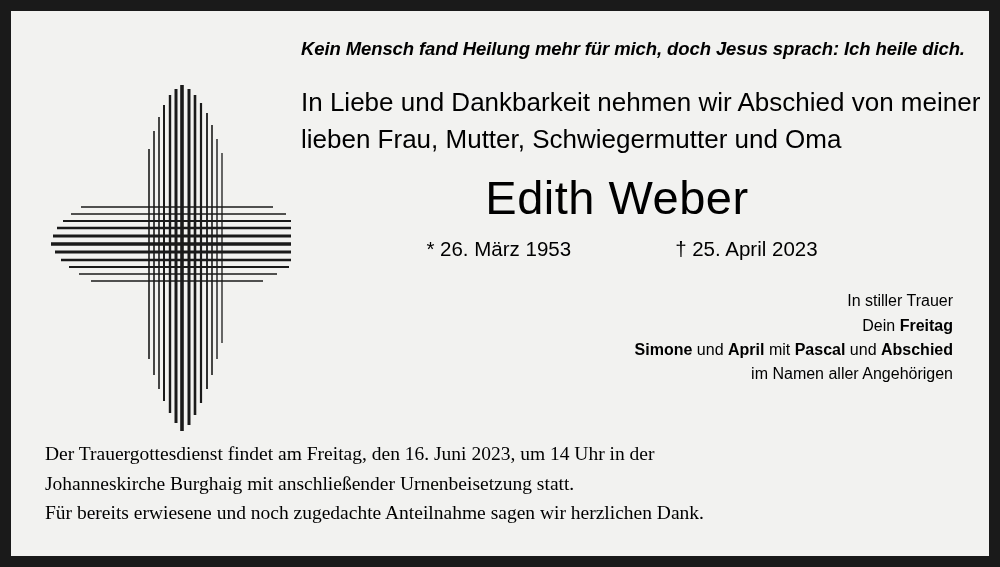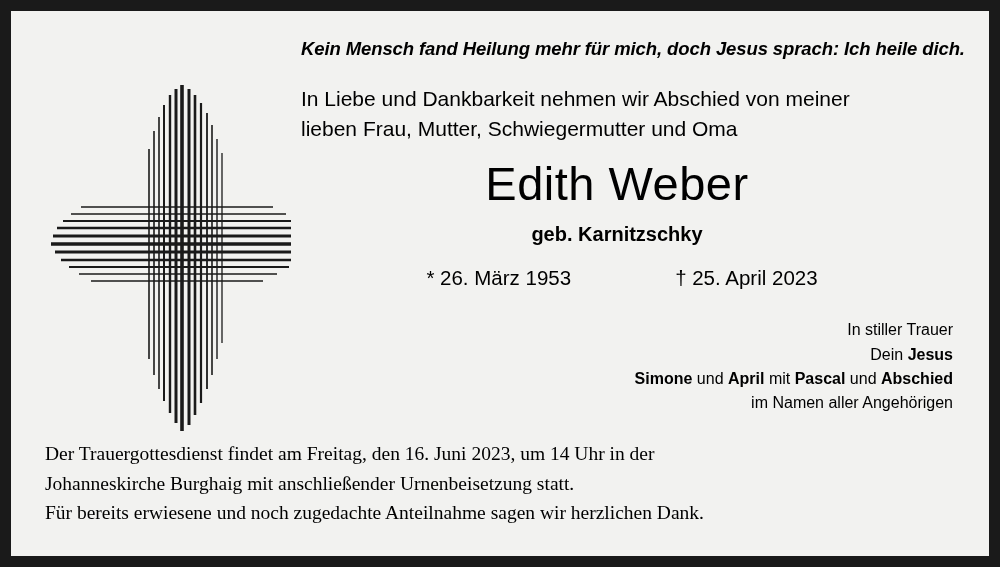--- a/index.html
+++ b/index.html
@@ -54,21 +54,21 @@
     font-style: italic;
     font-size: 18.5px;
     font-weight: bold;
     letter-spacing: -0.1px;
     white-space: nowrap;
     line-height: 1.35;
     margin-bottom: 22px;
   }
 
   .intro {
-    font-size: 21px;
+    font-size: 26px;
     line-height: 1.42;
     margin-bottom: 10px;
   }
   .intro div { white-space: nowrap; }
 
   .name {
     text-align: center;
     font-size: 47px;
     font-weight: 400;
     letter-spacing: 0.5px;
@@ -160,30 +160,29 @@
     <div class="content">
 
       <div class="verse">Kein Mensch fand Heilung mehr für mich, doch Jesus sprach: Ich heile dich.</div>
 
       <div class="intro">
         <div>In Liebe und Dankbarkeit nehmen wir Abschied von meiner</div>
         <div>lieben Frau, Mutter, Schwiegermutter und Oma</div>
       </div>
 
       <div class="name">Edith Weber</div>
-      <div class="maiden">geb. Karnitzschky</div>
 
       <div class="dates">
         <span>* 26. März 1953</span>
         <span>† 25. April 2023</span>
       </div>
 
       <div class="mourners">
         <div>In stiller Trauer</div>
-        <div><span>Dein </span><b>Jesus</b></div>
+        <div><span>Dein </span><b>Freitag</b></div>
         <div><b>Simone</b><span> und </span><b>April</b><span> mit </span><b>Pascal</b><span> und </span><b>Abschied</b></div>
         <div>im Namen aller Angehörigen</div>
       </div>
 
     </div>
 
     <div class="footer">
       <div>Der Trauergottesdienst findet am Freitag, den 16. Juni 2023, um 14 Uhr in der</div>
       <div>Johanneskirche Burghaig mit anschließender Urnenbeisetzung statt.</div>
       <div>Für bereits erwiesene und noch zugedachte Anteilnahme sagen wir herzlichen Dank.</div>

